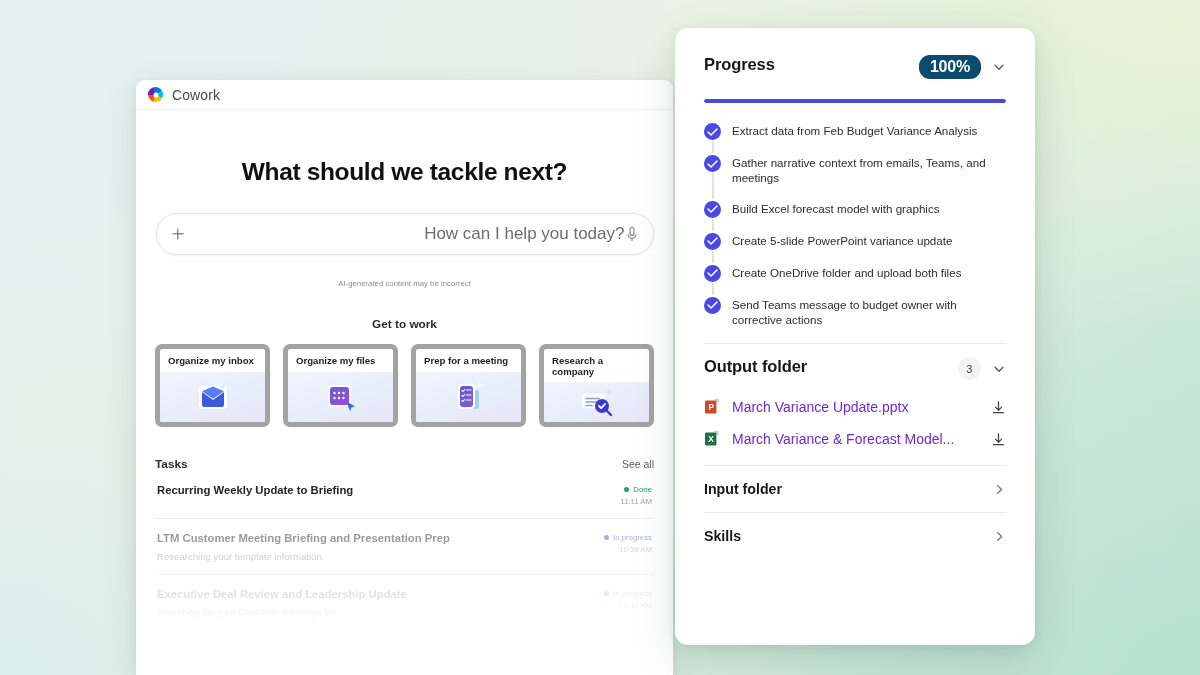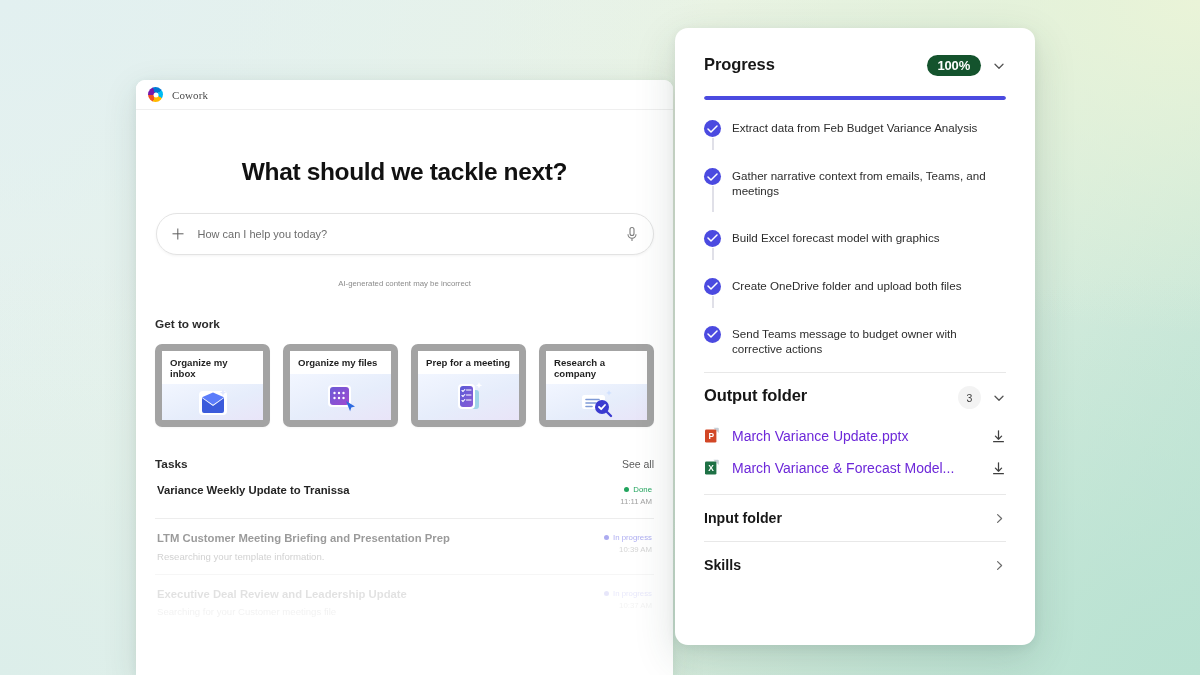--- a/index.html
+++ b/index.html
@@ -62,24 +62,23 @@
   .cowork-logo::after {
     content: "";
     position: absolute;
     left: 50%; top: 50%;
     width: 5px; height: 5px;
     transform: translate(-50%,-50%);
     border-radius: 50%;
     background: #fff;
   }
   #cowork-app-name {
-    font-size: 11px;
+    font-size: 14px;
     color: #4a4a4a;
     letter-spacing: .1px;
-    font-family: Liberation Serif, serif;
   }
 
   #cowork-body {
     position: relative;
     height: 565px;
     padding: 0 19px;
   }
 
   #cowork-heading {
     text-align: center;
@@ -116,52 +115,54 @@
     left: 50%; top: 50%;
   }
   .plus-icon::before { width: 11px; height: 1.4px; transform: translate(-50%,-50%); }
   .plus-icon::after  { width: 1.4px; height: 11px; transform: translate(-50%,-50%); }
 
   #composer-input {
     flex: 1;
     border: none;
     outline: none;
     font-family: inherit;
-    font-size: 11px;
+    font-size: 17px;
     color: #3a3a3a;
     background: transparent;
+    text-align: right;
   }
   #composer-input::placeholder { color: #6c6c6c; }
 
   .mic-icon { width: 14px; height: 17px; flex: none; opacity: .72; }
 
   #ai-disclaimer {
     text-align: center;
     font-size: 7.8px;
     color: #8b8b8b;
     margin-top: 24px;
   }
 
   
   .section-label {
     font-size: 11.8px;
     font-weight: bold;
     color: #2b2b2b;
+    text-align: center;
   }
   #get-to-work-label { margin-top: 29px; }
 
   #card-row {
     display: flex;
     gap: 13px;
     margin-top: 13px;
   }
   .work-card {
     width: 120px;
     height: 83px;
-    border: 7px solid #a3a3a3;
+    border: 5px solid #a3a3a3;
     border-radius: 7px;
     overflow: hidden;
     background: #fff;
     display: flex;
     flex-direction: column;
     box-shadow: 0 1px 2px rgba(0,0,0,0.035);
   }
   .work-card-title {
     font-size: 9.6px;
     font-weight: bold;
@@ -256,23 +257,23 @@
   #progress-header { padding-top: 27px; }
   .panel-title {
     font-size: 16.5px;
     font-weight: bold;
     color: #171717;
     letter-spacing: -.1px;
   }
   .header-right { display: flex; align-items: center; gap: 11px; }
 
   #progress-badge {
-    background: #14532d;
+    background: #0c4a6e;
     color: #fff;
-    font-size: 13px;
+    font-size: 16px;
     font-weight: bold;
     border-radius: 11px;
     padding: 3px 11px;
     letter-spacing: -.2px;
   }
   .count-badge {
     width: 23px; height: 23px;
     border-radius: 50%;
     background: #f3f3f3;
     color: #3d3d3d;
@@ -303,21 +304,20 @@
 
   #checklist {
     margin-top: 19px;
     position: relative;
   }
   .check-item {
     display: flex;
     gap: 11px;
     position: relative;
     padding-bottom: 14px;
-    margin-top: 16px;
   }
   .check-item:last-child { padding-bottom: 0; }
   .check-item::before {
     content: "";
     position: absolute;
     left: 8px;
     top: 19px;
     bottom: 1px;
     width: 1.5px;
     background: #e0e0e8;
@@ -495,21 +495,21 @@
 
       </div>
 
       <div id="tasks-header">
         <span class="section-label">Tasks</span>
         <span id="see-all-link">See all</span>
       </div>
 
       <div class="task-row">
         <div class="task-main">
-          <div class="task-title">Variance Weekly Update to Tranissa</div>
+          <div class="task-title">Recurring Weekly Update to Briefing</div>
         </div>
         <div class="task-meta">
           <div class="task-status">
             <span class="status-dot" style="background:#21a45d"></span>
             <span style="color:#21a45d">Done</span>
           </div>
           <div class="task-time">11:11 AM</div>
         </div>
       </div>
 
@@ -582,20 +582,28 @@
 
       <div class="check-item">
         <span class="check-circle">
           <svg width="11" height="10" viewBox="0 0 11 10">
               <path d="M1 5l3 3 6-6" fill="none" stroke="#fff" stroke-width="1.5" stroke-linecap="round" stroke-linejoin="round"></path>
             </svg>
         </span>
         <span class="check-text">Build Excel forecast model with graphics</span>
       </div>
 
+      <div class="check-item">
+        <span class="check-circle">
+          <svg width="11" height="10" viewBox="0 0 11 10">
+              <path d="M1 5l3 3 6-6" fill="none" stroke="#fff" stroke-width="1.5" stroke-linecap="round" stroke-linejoin="round"></path>
+            </svg>
+        </span>
+        <span class="check-text">Create 5-slide PowerPoint variance update</span>
+      </div>
 
       <div class="check-item">
         <span class="check-circle">
           <svg width="11" height="10" viewBox="0 0 11 10">
               <path d="M1 5l3 3 6-6" fill="none" stroke="#fff" stroke-width="1.5" stroke-linecap="round" stroke-linejoin="round"></path>
             </svg>
         </span>
         <span class="check-text">Create OneDrive folder and upload both files</span>
       </div>
 

